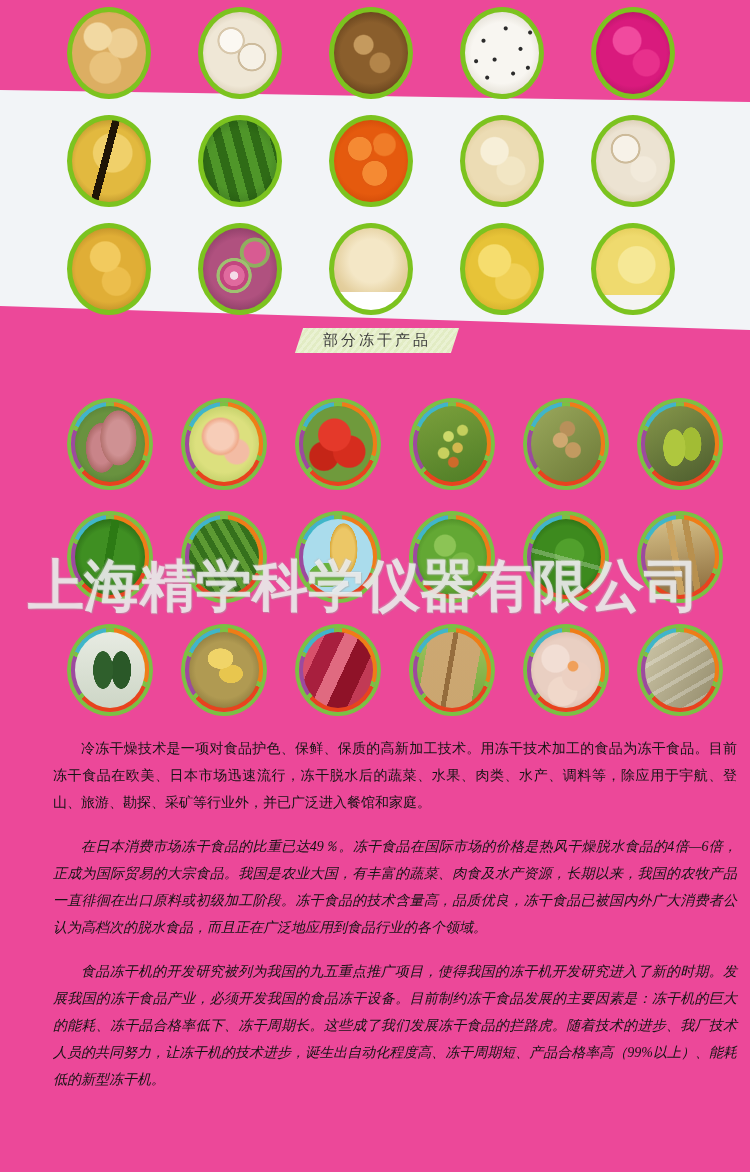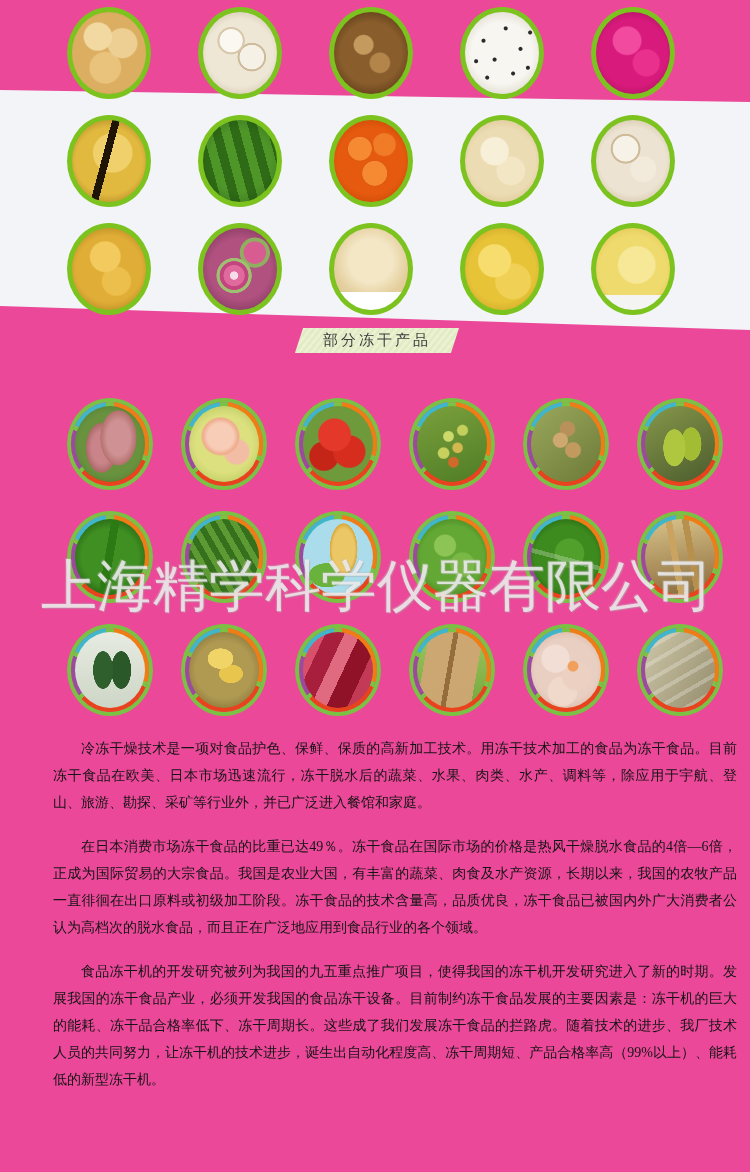--- a/index.html
+++ b/index.html
@@ -53,34 +53,35 @@
       #7bc143 0 6deg,   #ef7d16 6deg 108deg,
       #7bc143 108deg 116deg, #e8431d 116deg 224deg,
       #7bc143 224deg 231deg, #9c4a9e 231deg 291deg,
       #7bc143 291deg 298deg, #3fb6c9 298deg 354deg,
       #7bc143 354deg 360deg);
     box-shadow:0 0 0 4px #7bc143;
   }
   .fresh-photo{width:100%;height:100%;border-radius:50%;background:#dfe8da;}
   
   .watermark{
-    position:absolute;left:41px;top:556px;width:684px;z-index:3;
+    position:absolute;left:28px;top:556px;width:684px;z-index:3;
     font-size:56px;line-height:1.1;white-space:nowrap;
     color:rgba(244,244,244,0.78);
     text-shadow:1px 1px 1px rgba(170,170,170,.55),-1px -1px 1px rgba(190,190,190,.4);
     pointer-events:none;
+    font-weight:bold;
   }
   
   .article{position:relative;z-index:1;margin-top:23px;padding:0 33px;}
   .article p{
     margin:0;
     font-size:14px;line-height:27px;color:#141414;
     text-indent:2em;text-align:justify;
   }
-  .article p + p{margin-top:17px;}
+  .article p + p{margin-top:17px;font-style:italic;}
 </style>
 </head>
 <body>
 
 <div class="page">
 
   <div class="bg-band"></div>
 
   <section class="fd-section">
     <div id="fd-rows">

